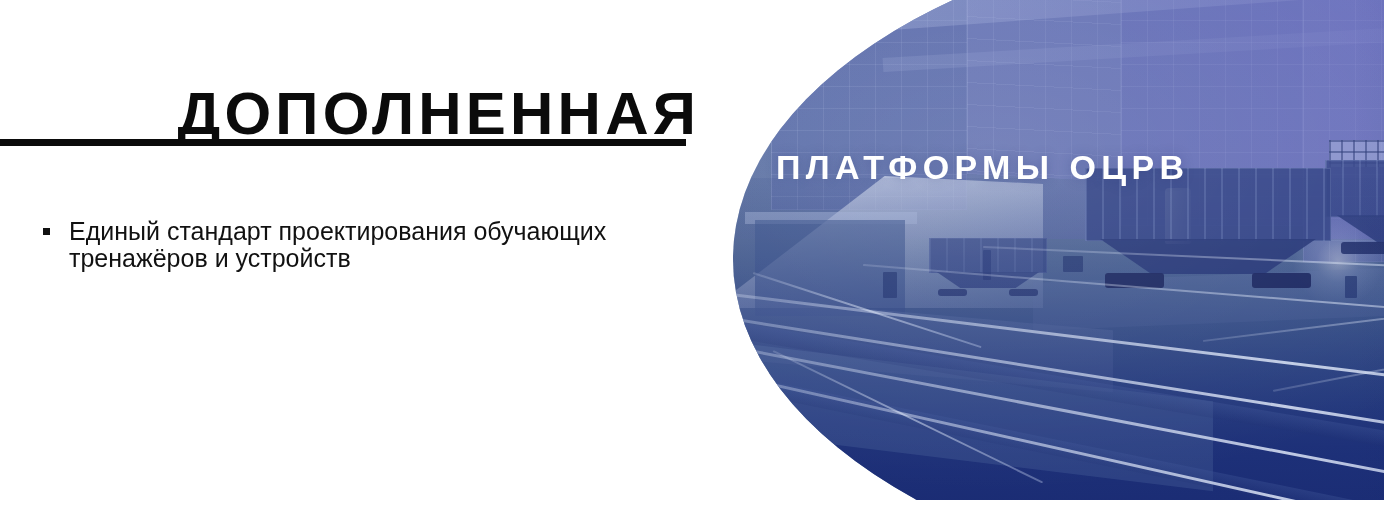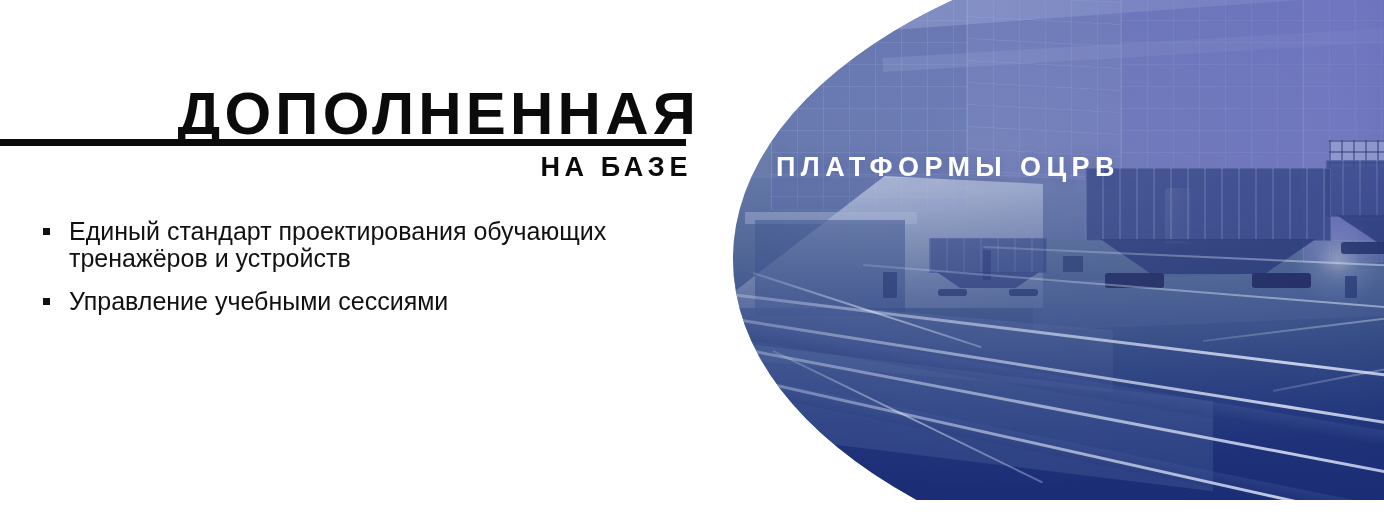--- a/index.html
+++ b/index.html
@@ -273,21 +273,21 @@
     font-size: 27px;
     line-height: 30px;
     font-weight: bold;
     letter-spacing: 4.6px;
     color: #0b0b0b;
     white-space: nowrap;
   }
   #sub-light {
     position: absolute;
     left: 776px; top: 152px;
-    font-size: 27px;
+    font-size: 34px;
     line-height: 30px;
     font-weight: bold;
     letter-spacing: 5.4px;
     color: #ffffff;
     white-space: nowrap;
     text-shadow: 0 0 12px rgba(40,56,120,.34);
   }
 
   
   #bullets {
@@ -405,29 +405,24 @@
 
       <div class="vignette"></div>
     </div>
   </div>
 
   <div id="title-dark">ДОПОЛНЕННАЯ</div>
 
 
   <div id="rule"></div>
 
-  <div id="sub-dark">НА БАЗЕ</div>
 
   <div id="sub-light">ПЛАТФОРМЫ ОЦРВ</div>
 
   <div id="bullets">
     <div class="bullet">
       <span class="marker"></span>
       <span class="txt">Единый стандарт проектирования обучающих
 тренажёров и устройств</span>
     </div>
-    <div class="bullet">
-      <span class="marker"></span>
-      <span class="txt">Управление учебными сессиями</span>
-    </div>
   </div>
 
 </div>
 
 </body></html>

